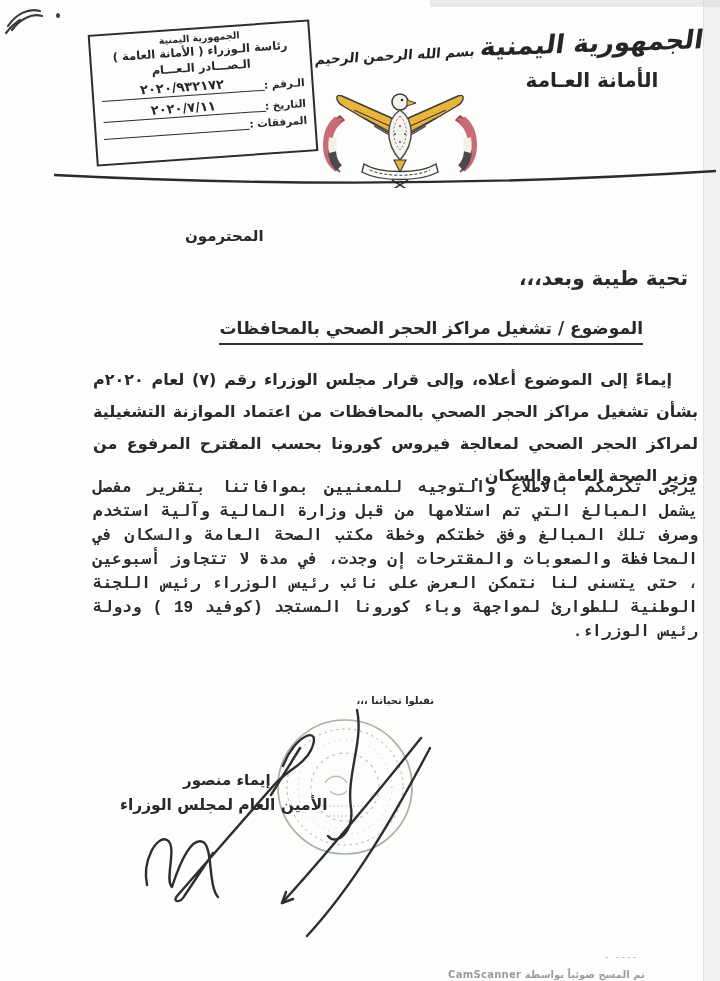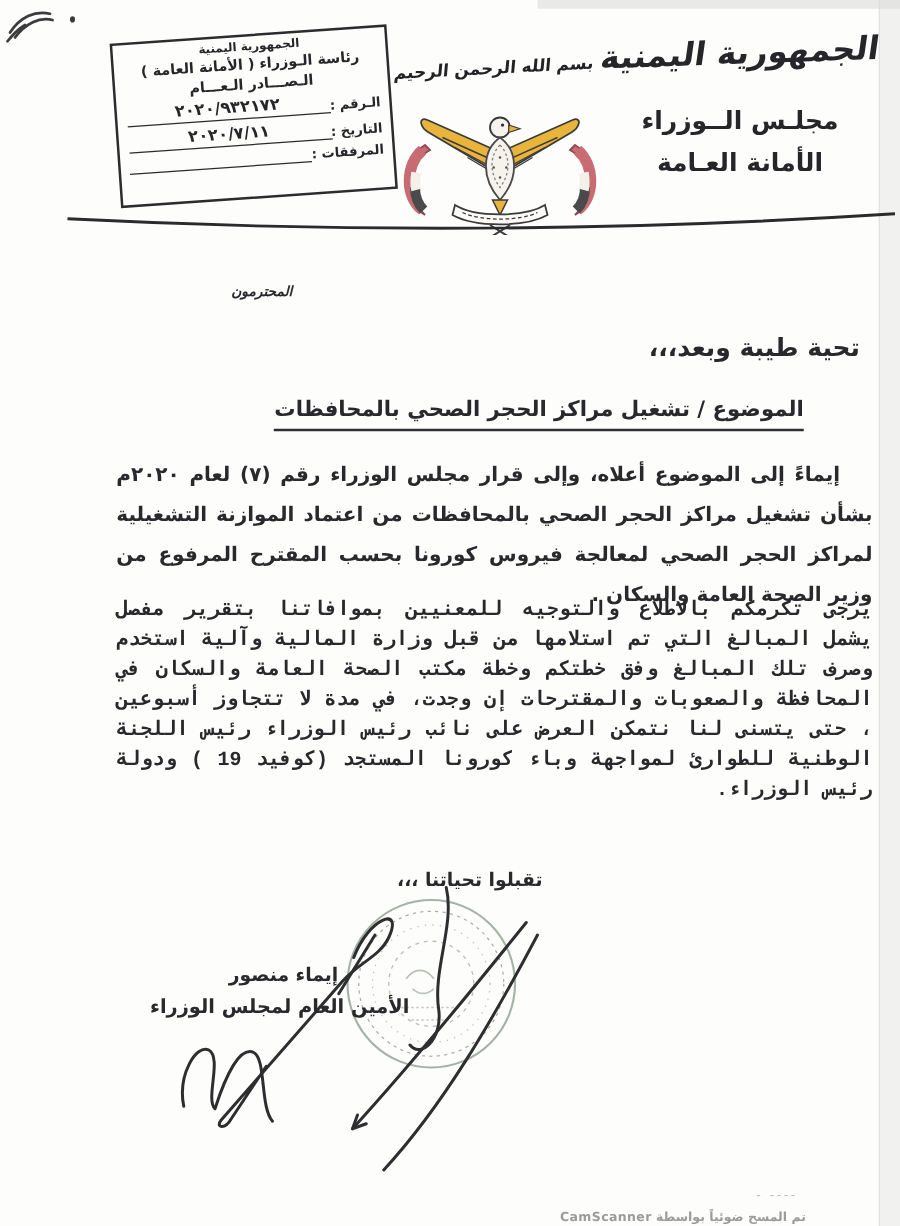--- a/index.html
+++ b/index.html
@@ -41,30 +41,30 @@
   .hdr-secretariat{font-size:20px;font-weight:700;margin-top:10px;letter-spacing:1px;}
 
   .emblem{position:absolute;left:316px;top:76px;}
   .sep-line{position:absolute;left:0;top:166px;}
   .corner-scribble{position:absolute;left:2px;top:2px;}
   .tiny-dot{position:absolute;left:56px;top:13px;width:4px;height:5px;border-radius:50%;background:#3a3a3c;}
 
   
   .txt{position:absolute;direction:rtl;font-weight:700;color:#29292d;}
   .addressee-right{right:32px;top:221px;font-size:17px;}
-  .addressee-left{left:185px;top:227px;font-size:11px;font-style:italic;}
+  .addressee-left{left:185px;top:227px;font-size:15px;}
   .greeting{right:32px;top:266px;font-size:20px;}
   .subject{
     right:77px;top:318px;font-size:17px;
     border-bottom:2.2px solid #2f2f33;padding-bottom:5px;
   }
   .para{right:22px;left:93px;text-align:justify;font-size:16px;}
   .para1{top:364px;line-height:32px;text-indent:26px;}
   .para2{top:476px;line-height:24px;font-family:Liberation Mono, monospace;}
-  .closing{right:286px;top:695px;font-size:15px;}
+  .closing{right:286px;top:695px;font-size:10px;}
   .signer-name{left:183px;top:771px;font-size:15px;}
   .signer-title{left:120px;top:796px;font-size:15.5px;}
   .sig-layer{position:absolute;left:125px;top:688px;}
 
   .footer-scan{
     position:absolute;left:448px;top:969px;font-size:10px;color:#9b9b9b;
     direction:rtl;font-weight:700;letter-spacing:.3px;
   }
   .footer-dashes{position:absolute;left:605px;top:951px;color:#b9b9b7;font-size:10px;letter-spacing:2px;}
 </style>
@@ -146,21 +146,20 @@
 
     <g>
       <path d="M48 88 C 64 98, 104 98, 120 88 L 122 96 C 104 106, 64 106, 46 96 Z" fill="#fbfaf6" stroke="#3a3a3c" stroke-width="1.4"></path>
       <path d="M54 94 C 68 101, 100 101, 114 94" fill="none" stroke="#3a3a3c" stroke-width="1" stroke-dasharray="3 2"></path>
       <path d="M76 104 L 92 114 M 92 104 L 76 114" stroke="#3a3a3c" stroke-width="1.6"></path>
     </g>
   </svg>
 
   <div class="hdr-right">
     <div class="hdr-republic">الجمهورية اليمنية</div>
-    <div class="hdr-council">مجلـس الــوزراء</div>
     <div class="hdr-secretariat">الأمانة العـامة</div>
   </div>
 
   <svg class="sep-line" width="720" height="34" viewBox="0 0 720 34">
     <path d="M54 9 Q 390 26 716 5" fill="none" stroke="#2b2b2d" stroke-width="2.3"></path>
   </svg>
 
   <div class="txt addressee-left">المحترمون</div>
   <div class="txt greeting">تحية طيبة وبعد،،،</div>
   <div class="txt subject">الموضوع / تشغيل مراكز الحجر الصحي بالمحافظات</div>

